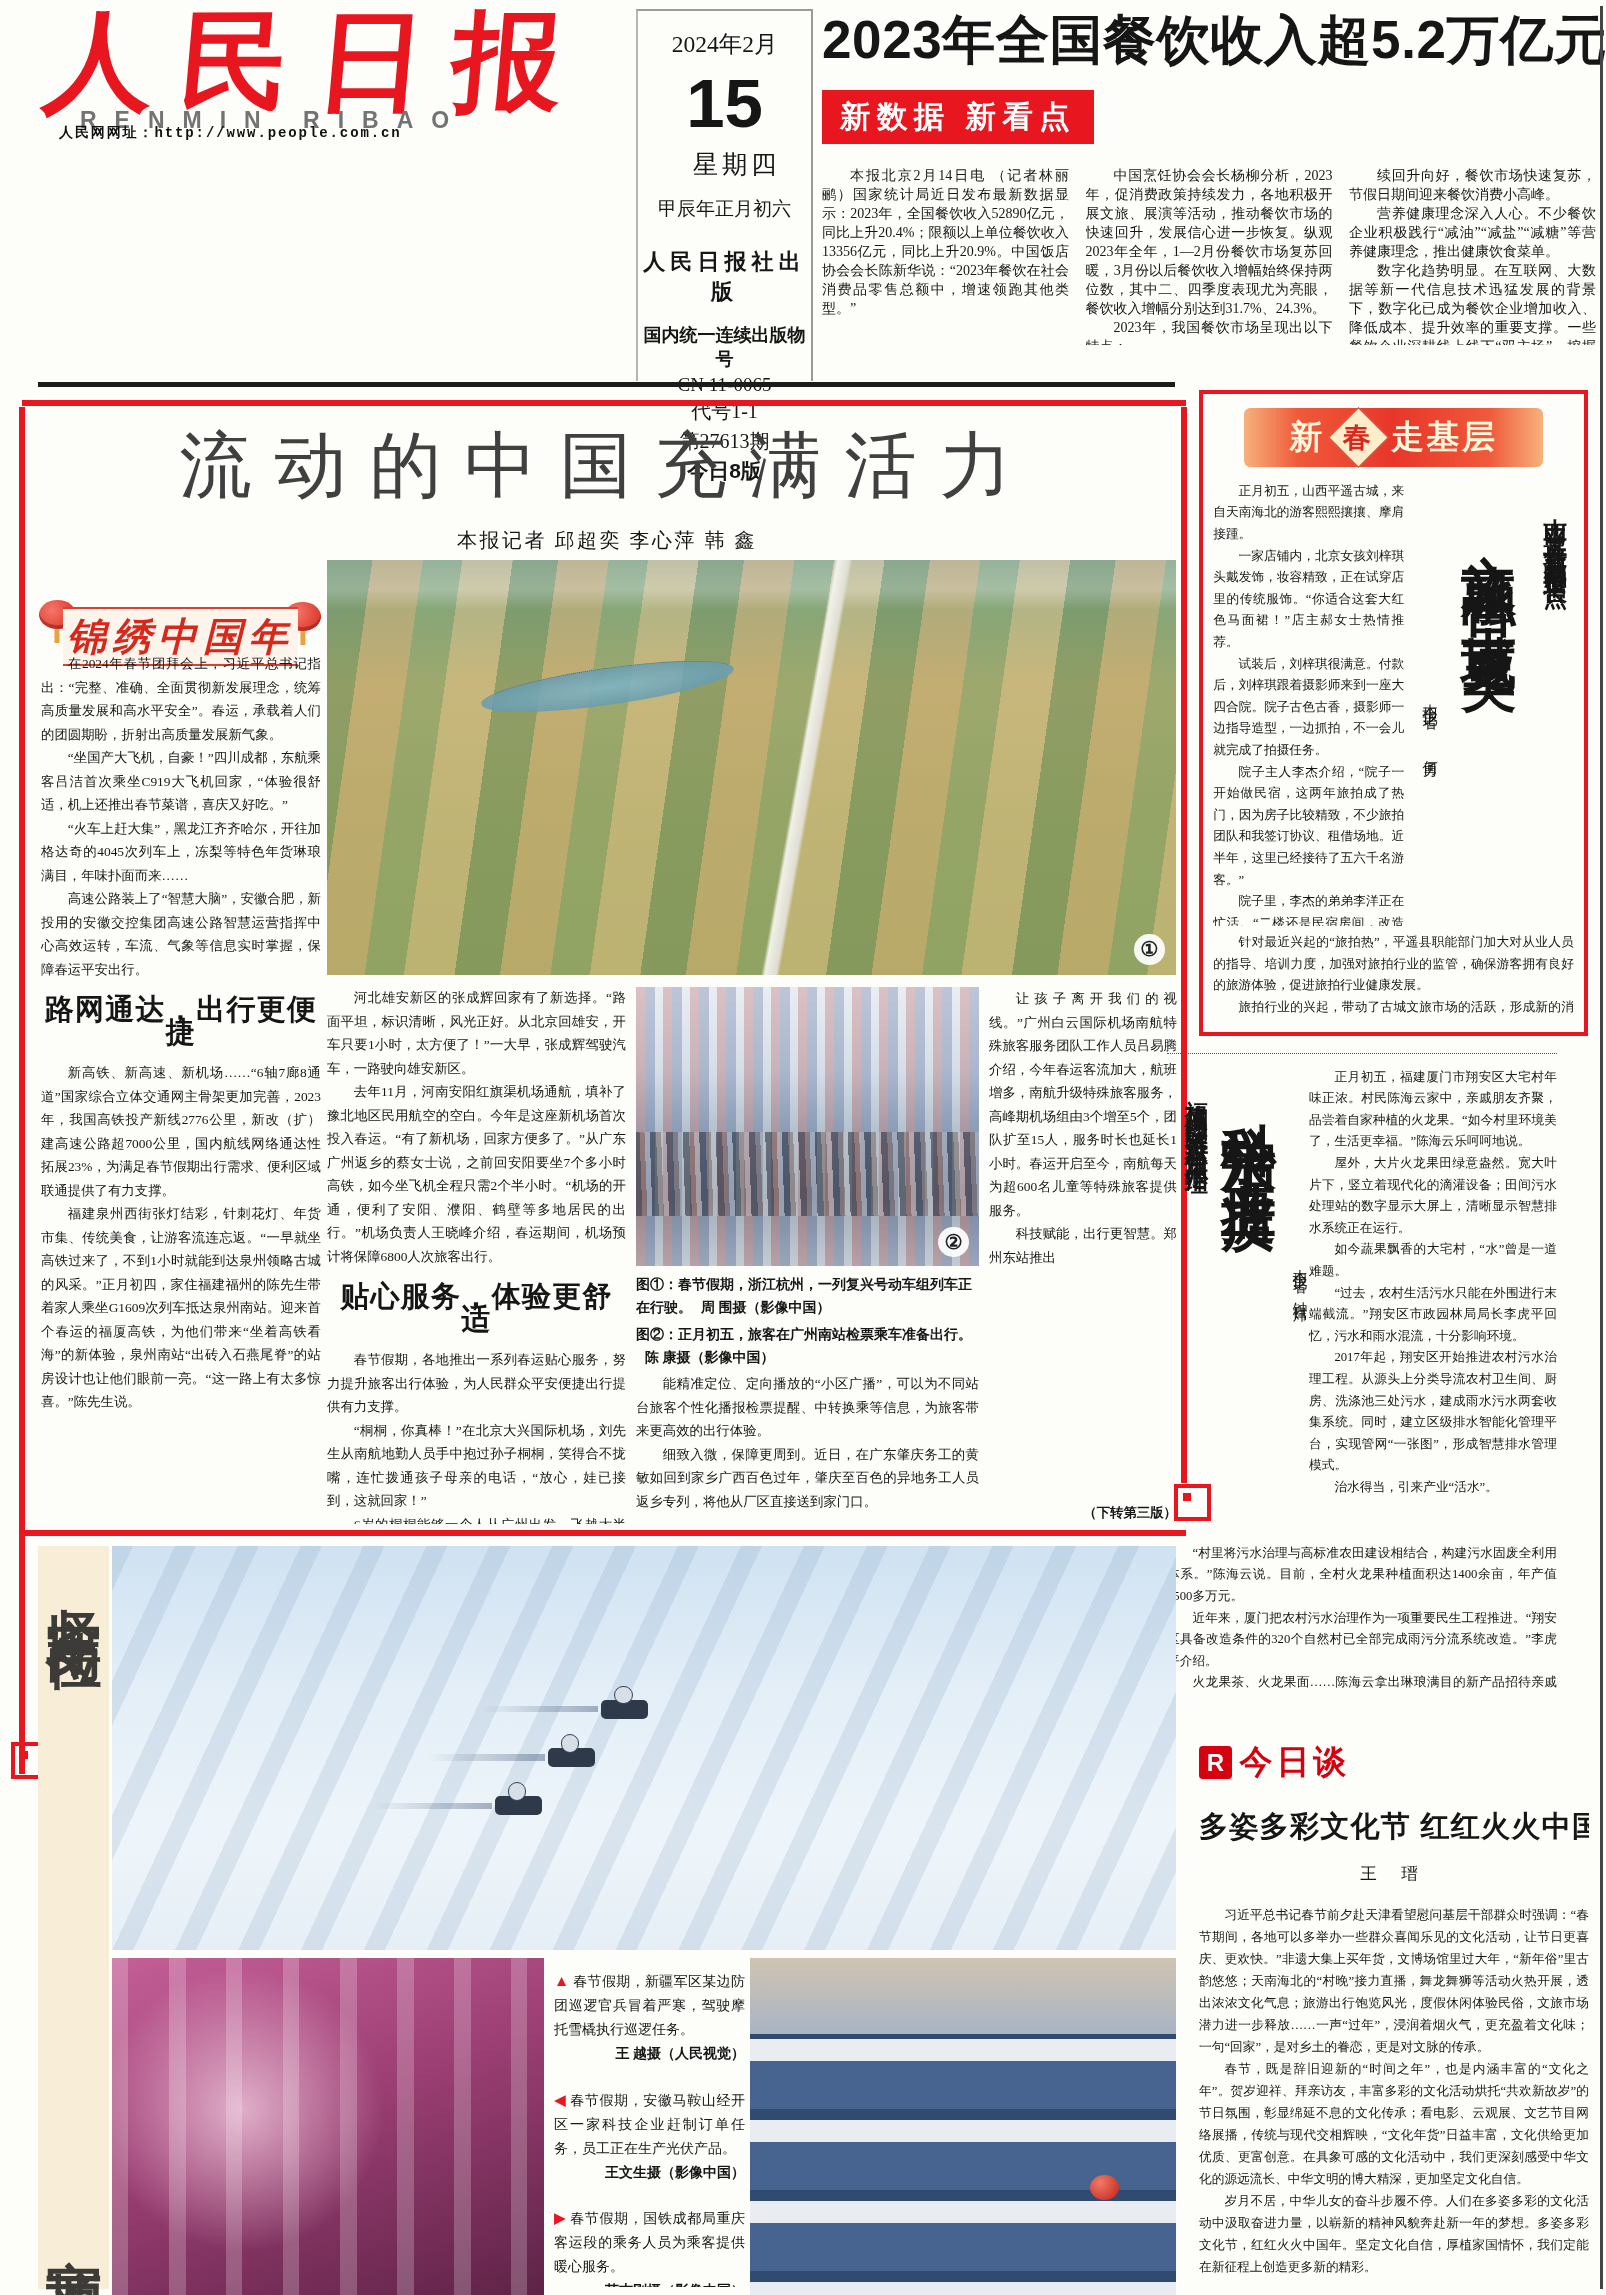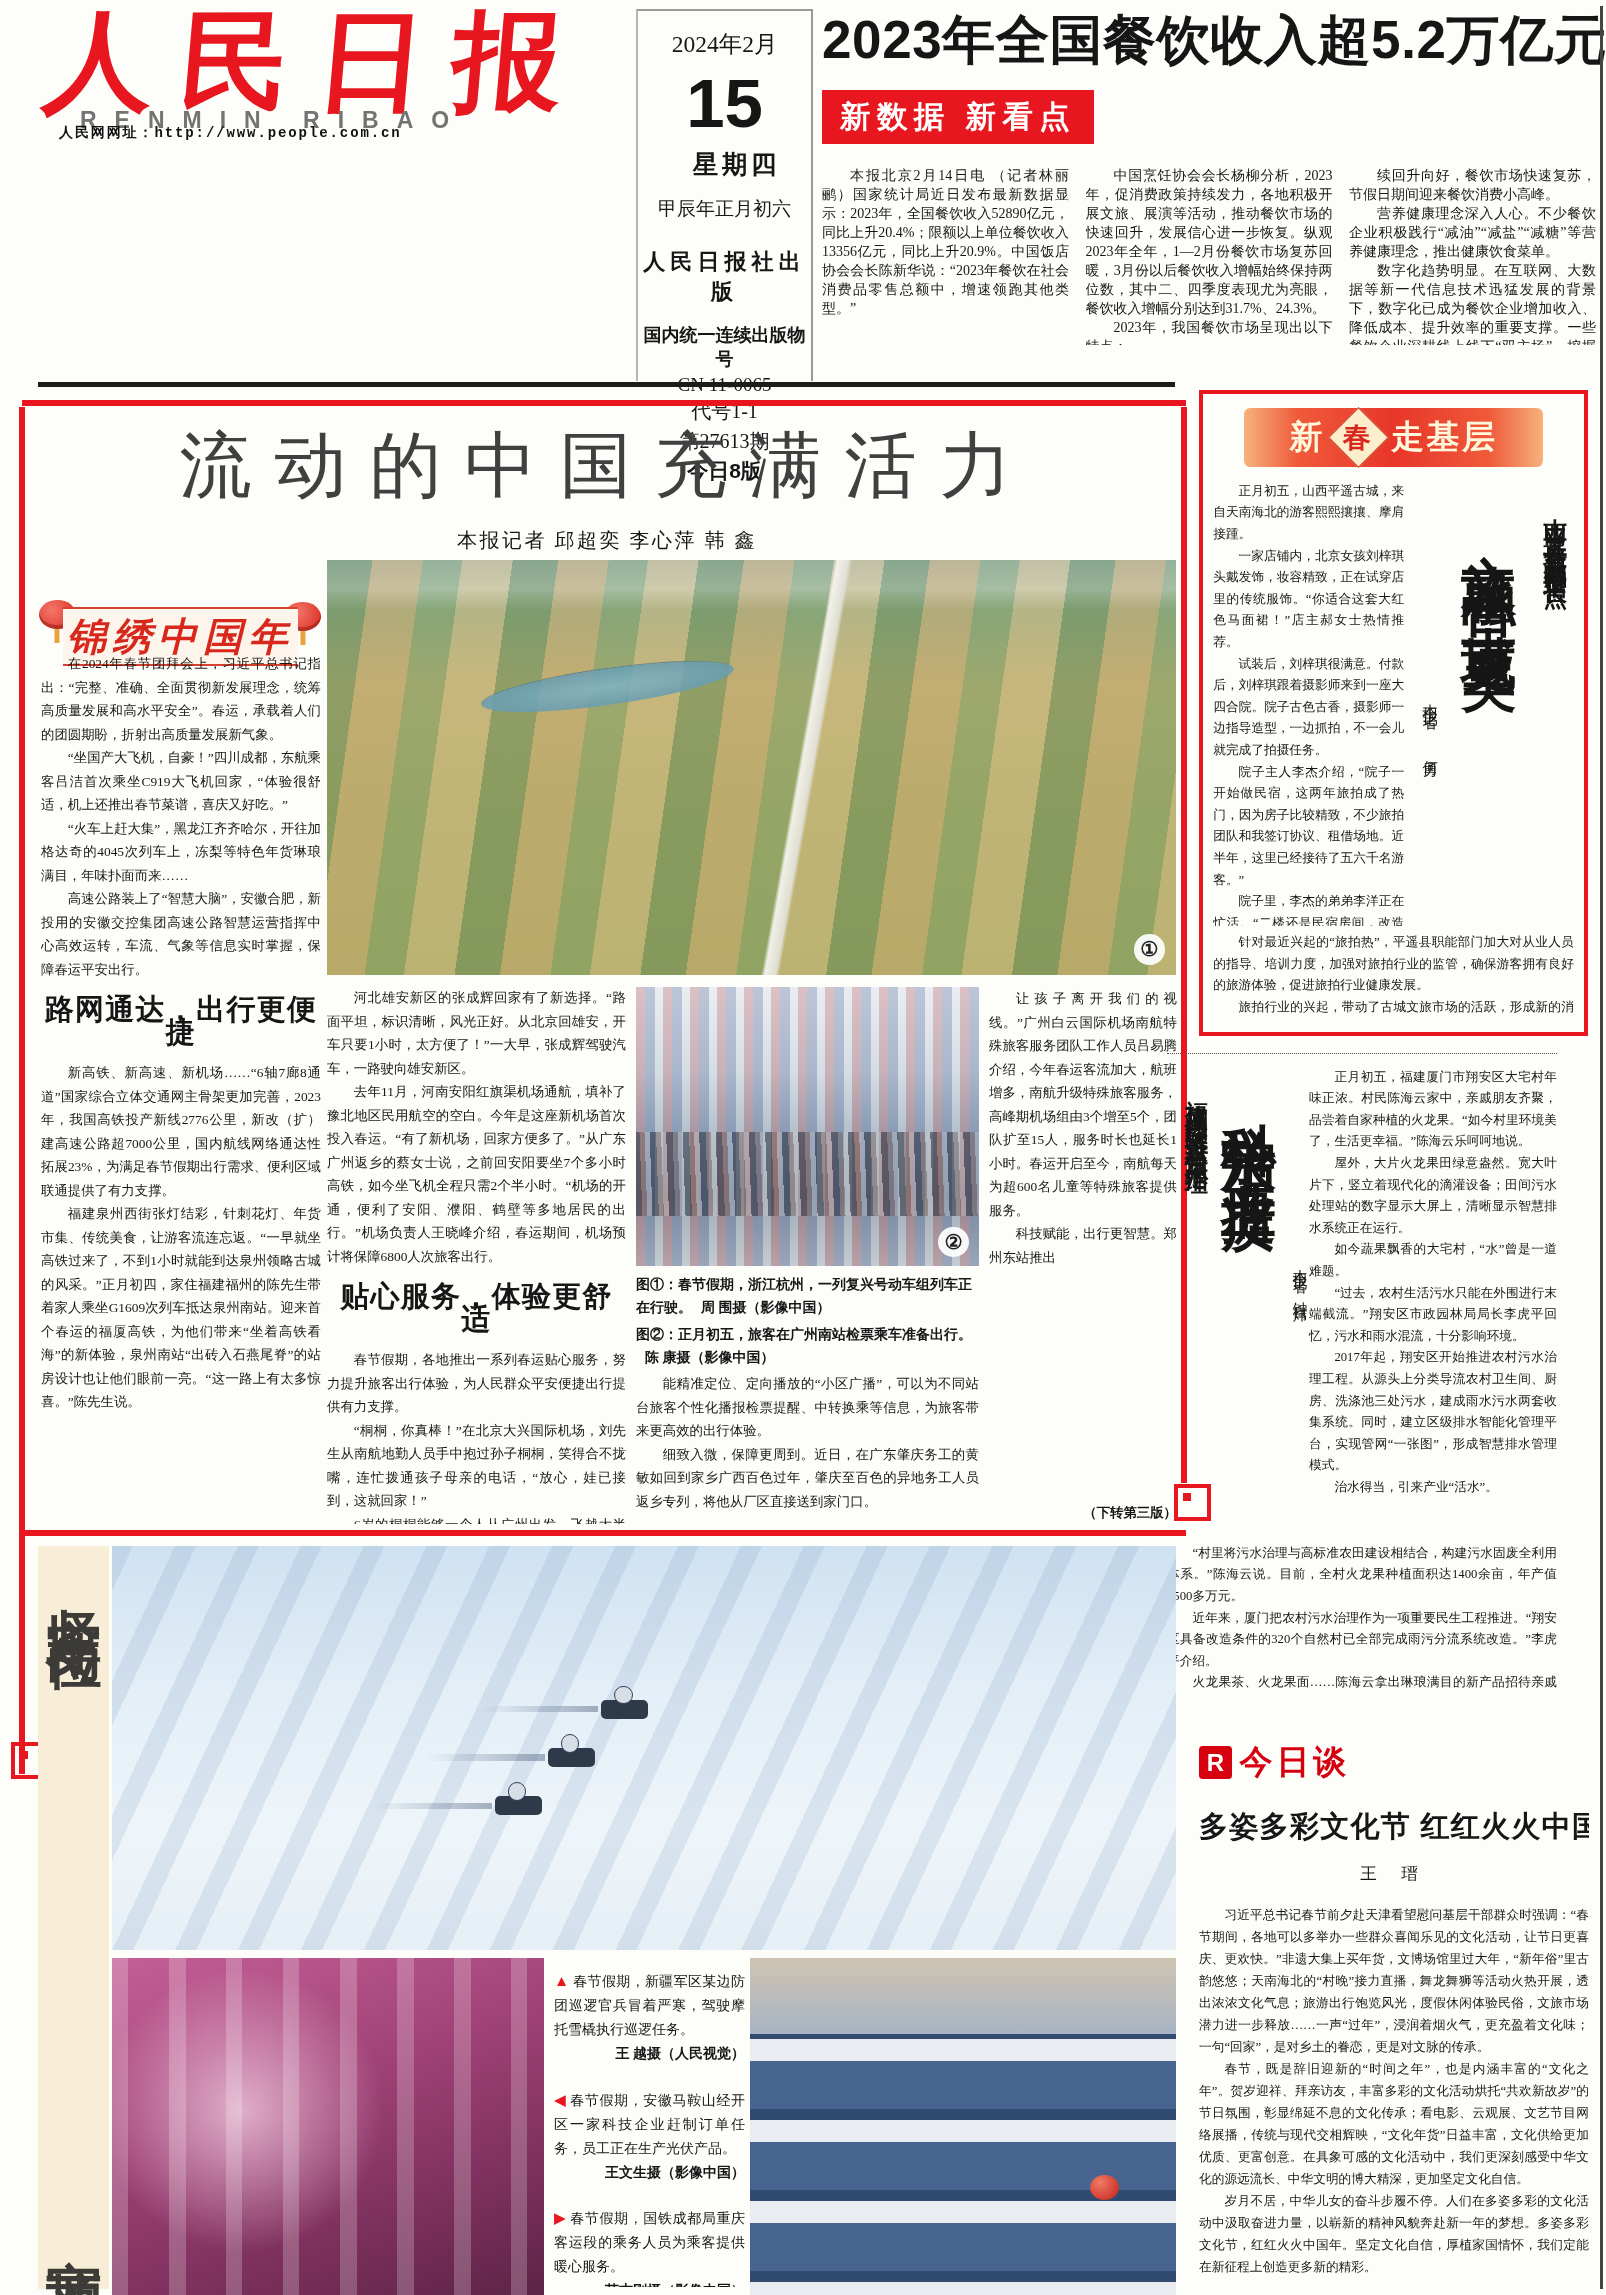--- a/index.html
+++ b/index.html
@@ -11,21 +11,21 @@
   p.bp{margin:0;text-indent:2em;}
   
   .mast-title{left:45px;top:-11.4px;width:585px;font-size:109px;font-weight:900;color:#e8171f;
               letter-spacing:27px;transform:skewX(-5deg);white-space:nowrap;}
   .mast-pinyin{left:80px;top:107px;font-size:23px;font-weight:bold;color:#737373;letter-spacing:18px;}
   .mast-site{left:59px;top:124px;font-size:14px;font-weight:bold;color:#111;letter-spacing:1.9px;font-family:Liberation Mono, monospace;}
   .date-box{left:636px;top:9px;width:173px;height:370px;border-top:2.5px solid #9a9a9a;
             border-left:2.5px solid #b5b5b5;border-right:2.5px solid #9a9a9a;text-align:center;}
   .db-month{margin-top:16.5px;font-size:23.5px;}
   .db-day{margin-top:9px;font-size:69px;font-weight:bold;font-family:"Liberation Sans","DejaVu Sans",sans-serif;line-height:1;}
-  .db-week{margin-top:10.2px;font-size:25.4px;font-weight:bold;letter-spacing:3.8px;margin-left:24px;}
+  .db-week{margin-top:10.2px;font-size:25.4px;font-weight:normal;letter-spacing:3.8px;margin-left:24px;}
   .db-lunar{margin-top:14px;font-size:19px;}
   .db-pub{margin-top:25px;font-size:22px;letter-spacing:5.1px;font-weight:bold;}
   .db-issnlab{margin-top:16.5px;font-size:18px;font-weight:bold;}
   .db-issn{margin-top:2.5px;font-size:19px;}
   .db-code{margin-top:2.5px;font-size:20px;}
   .db-issue{margin-top:2.5px;font-size:20px;}
   .db-pages{margin-top:2.5px;font-size:21px;font-weight:bold;}
   
   .top-story{left:822px;top:10.2px;width:774px;}
   .ts-head{font-size:53px;font-weight:900;letter-spacing:0.6px;line-height:1.15;margin:0;white-space:nowrap;}

